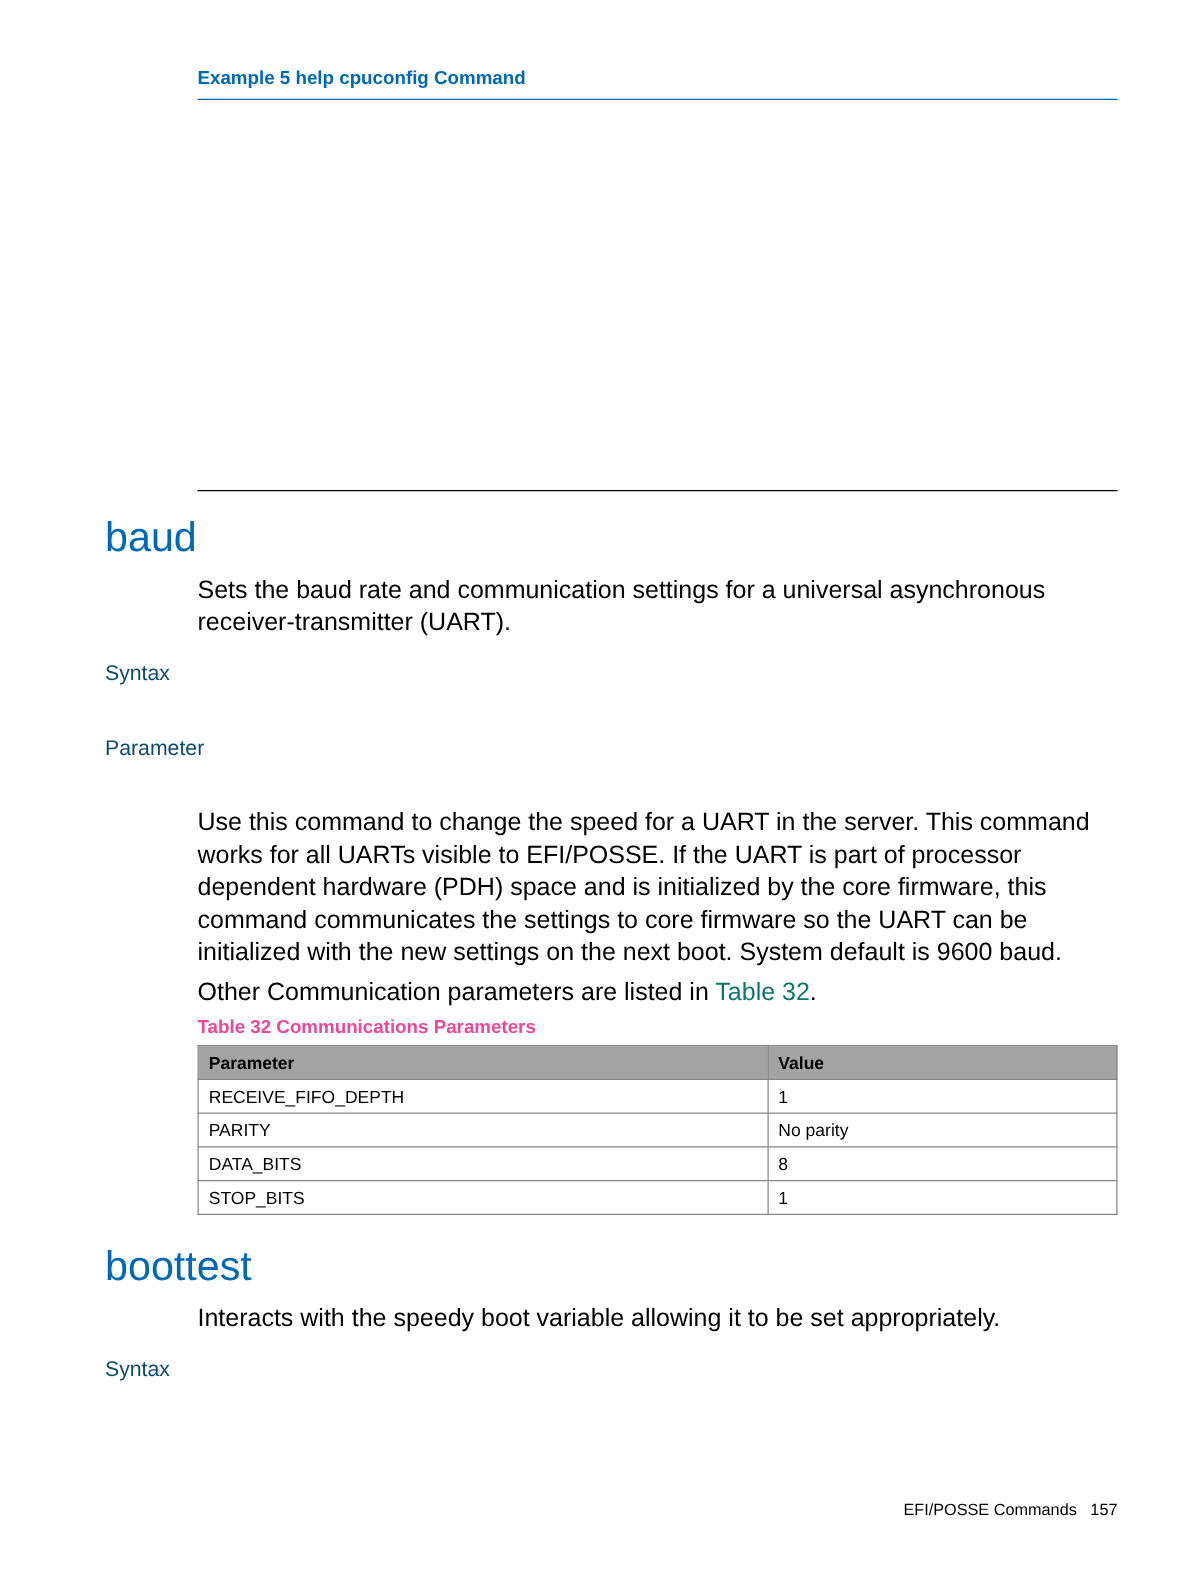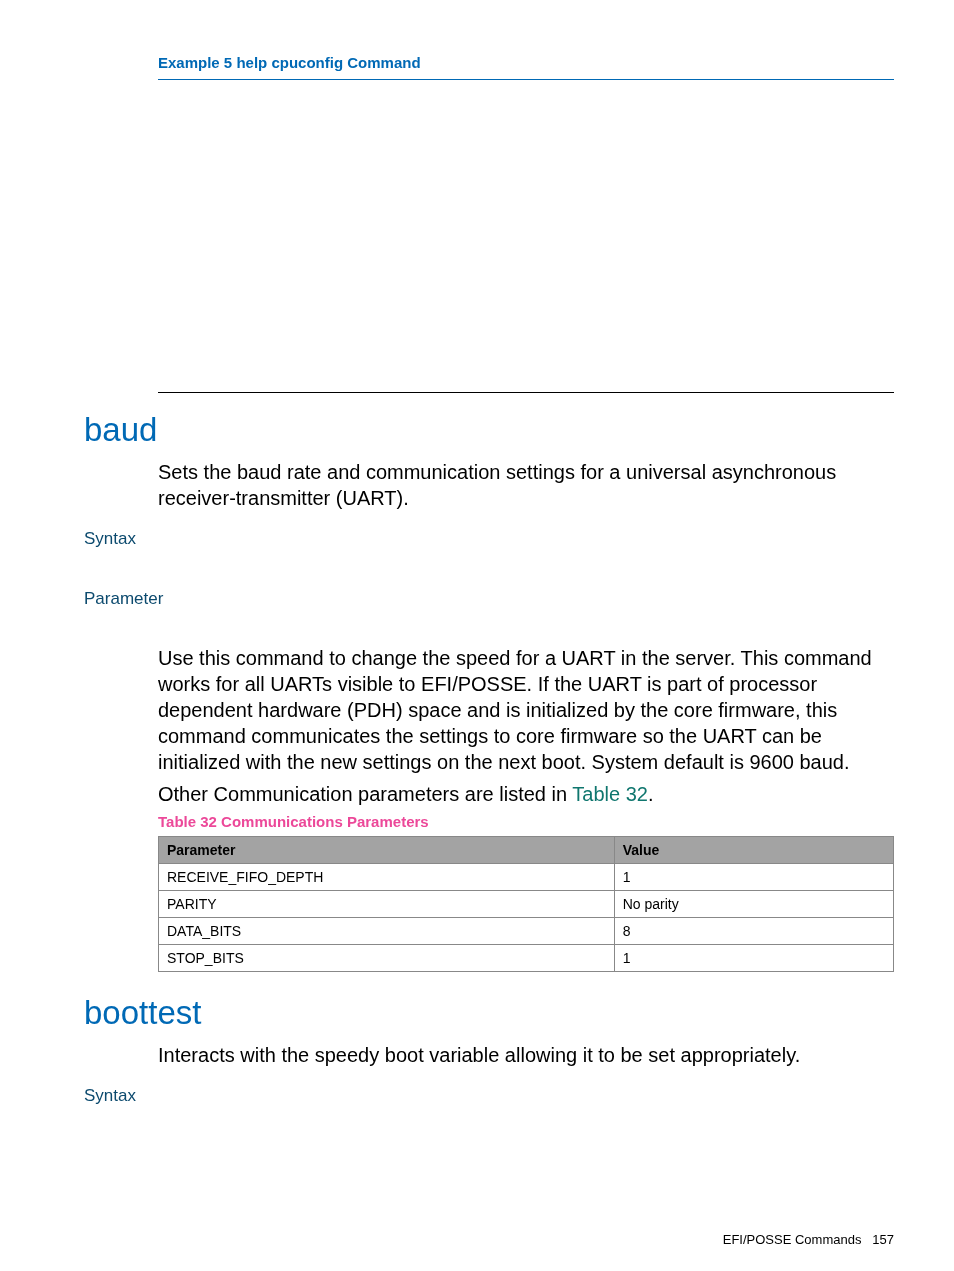--- a/index.html
+++ b/index.html
@@ -80,21 +80,21 @@
   }
   table.params th {
     font-weight: bold;
     background: #a3a3a3;
   }
   .link { color: #0f766e; }
   .spacer-med { height: 30px; }
   .spacer-sm { height: 16px; }
   .footer {
     position: absolute;
-    bottom: 24px;
+    bottom: 56px;
     right: 60px;
     font-size: 13px;
   }
 </style>
 </head>
 <body>
 
 <div class="page">
 
   <div class="example-title">Example 5 help cpuconfig Command</div>

